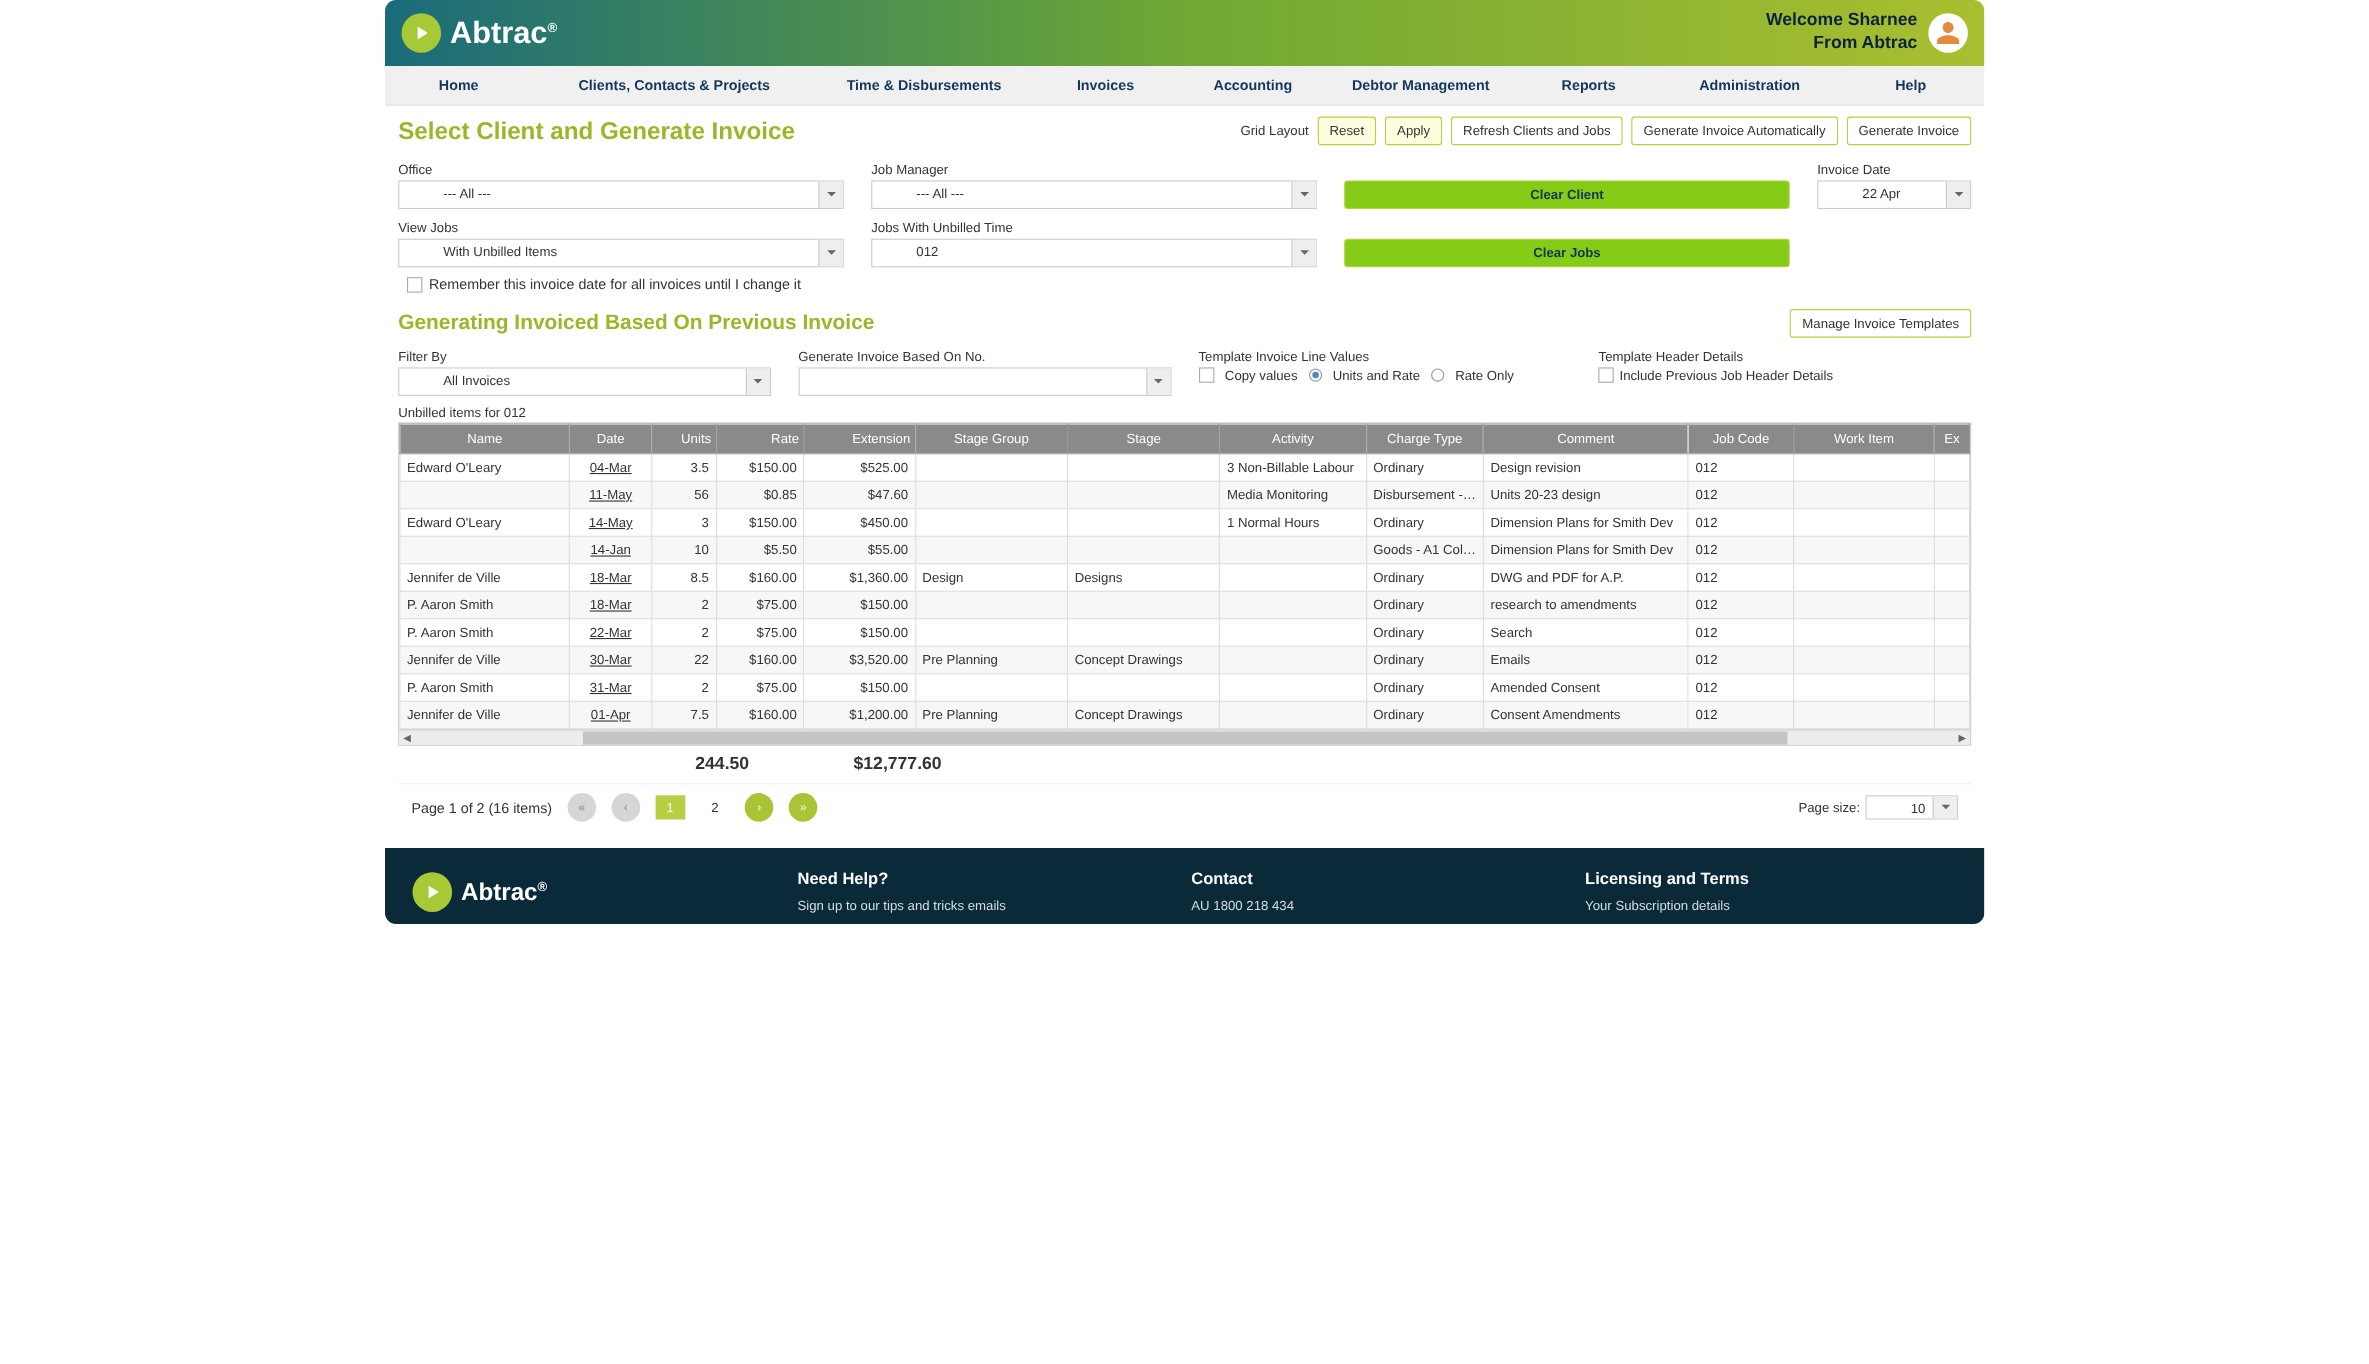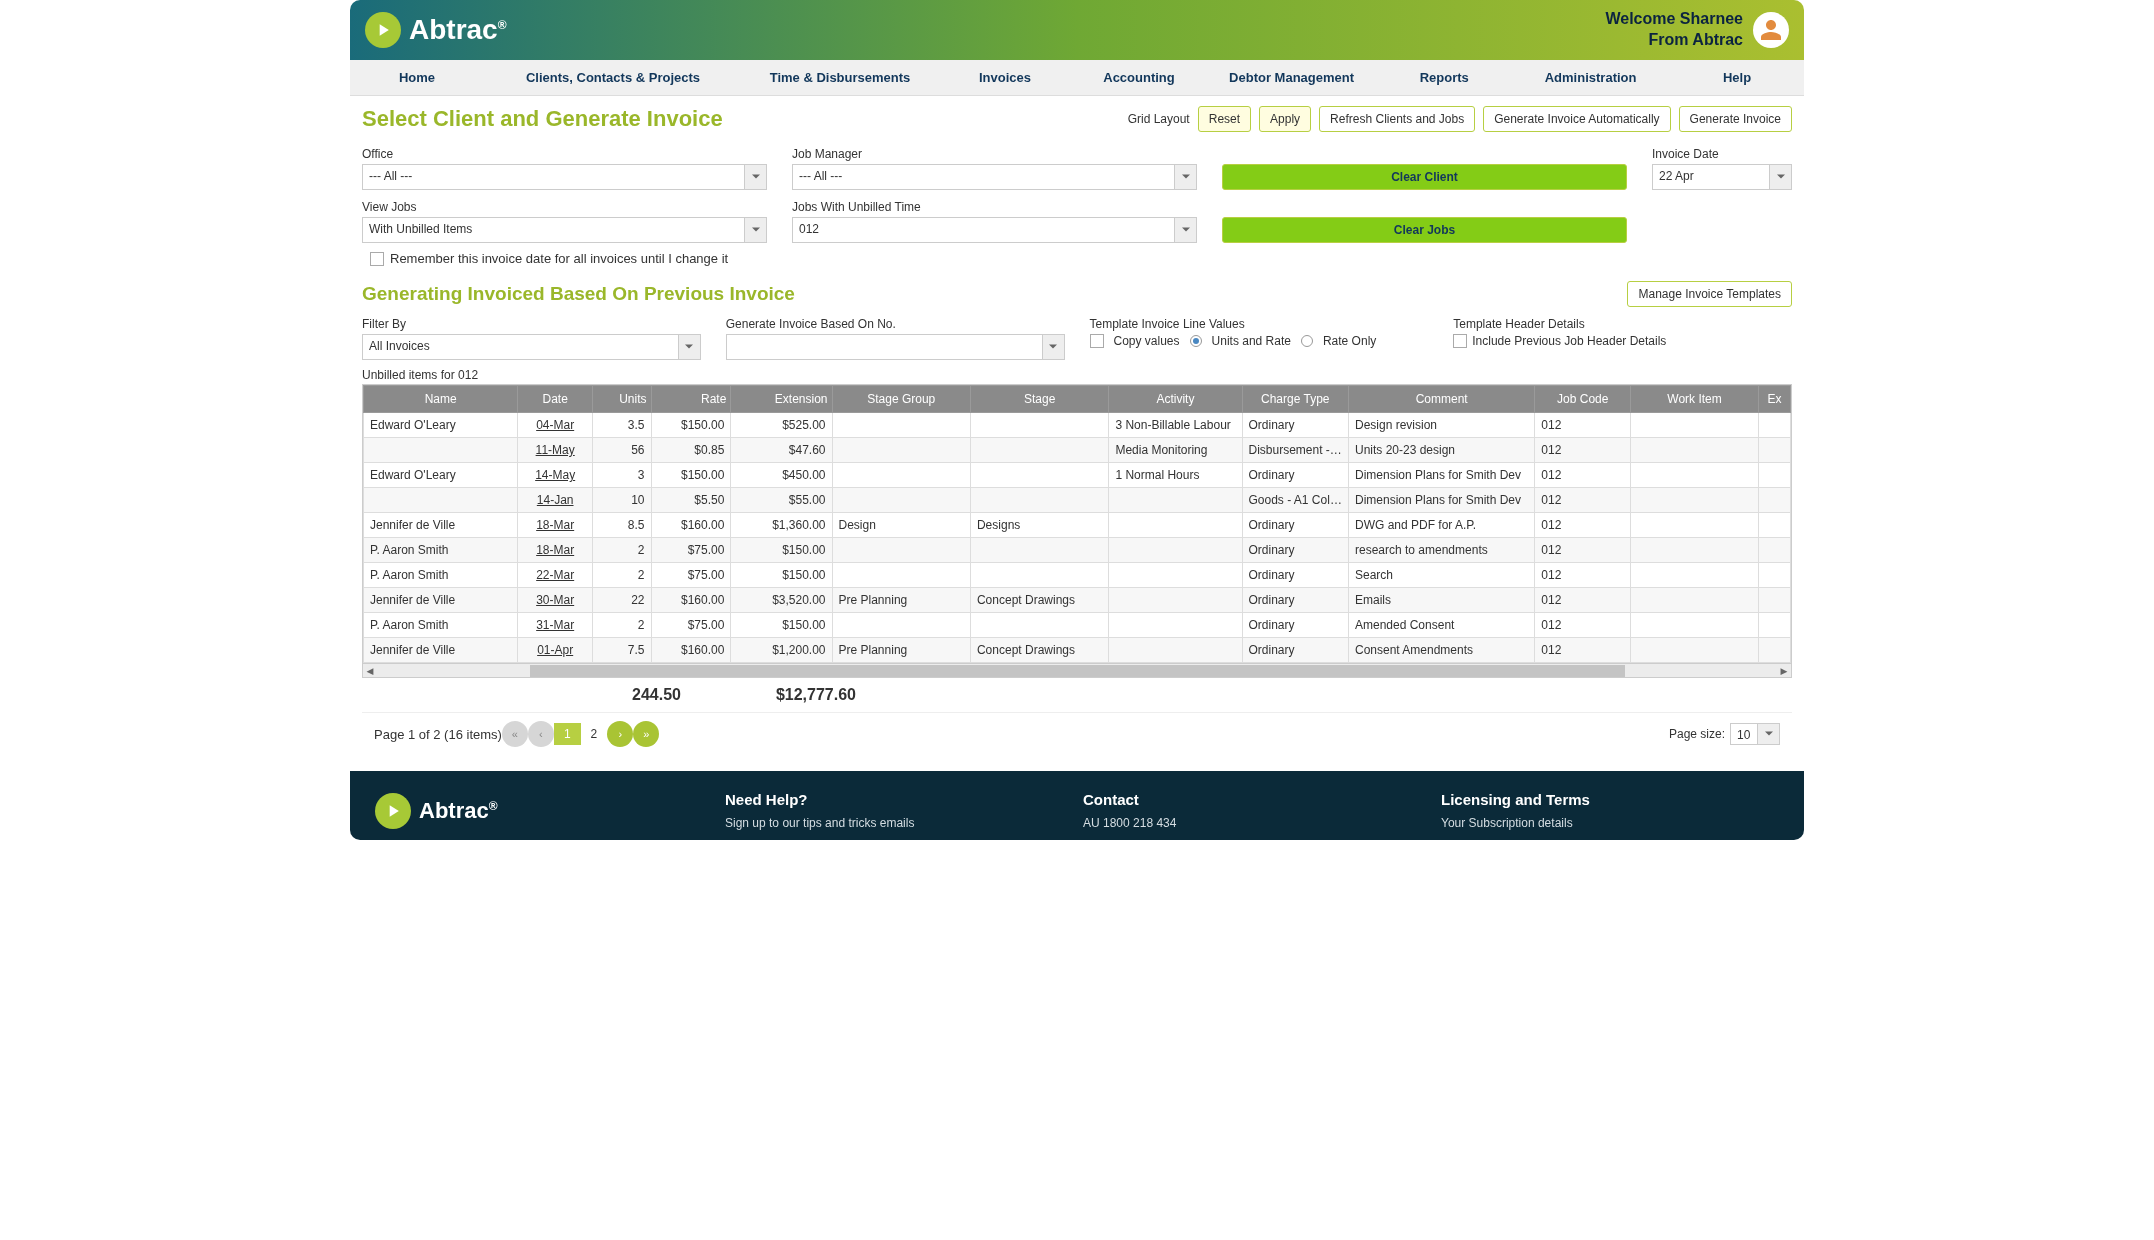--- a/index.html
+++ b/index.html
@@ -59,21 +59,21 @@
 
 .filter-grid {
   display: grid;
   grid-template-columns: 1fr 1fr 1fr 140px;
   gap: 10px 25px;
   margin-bottom: 8px;
 }
 .field { display: flex; flex-direction: column; gap: 3px; }
 .field-label { font-size: 12px; color: #333; }
 .dropdown {
-  display: flex; border: 1px solid #ccc; height: 26px; background: #fff;
+  display: flex; border: 1px solid #ccc; height: 26px; background: #fff; padding-left: 34px;
 }
 .dropdown-text { flex: 1; padding: 4px 6px; font-size: 12px; }
 .dropdown-btn {
   width: 22px; background: #eee; border-left: 1px solid #ccc;
   display: flex; align-items: center; justify-content: center; cursor: pointer;
 }
 .dropdown-btn svg { width: 8px; height: 8px; fill: #666; }
 .btn-clear {
   border: 1px solid #b7cf42; background: #84cc16; color: #12375b;
   padding: 5px 18px; font-size: 12px; border-radius: 3px; cursor: pointer;
@@ -129,21 +129,21 @@
 
 .scroll-strip { height: 14px; background: #ececec; border-top:1px solid #ccc; display:flex; justify-content:space-between; align-items:center;}
 .scroll-strip .thumb { height:12px; width: 1095px; background:#c4c4c4; }
 .scroll-strip .arrow { width:14px; height:14px; display:flex; align-items:center; justify-content:center; font-size:9px; color:#666;}
 
 .totals-row { display: flex; padding: 8px 0; font-size: 16px; font-weight: bold; }
 .totals-units { width: 325px; text-align:right; padding-right: 6px;}
 .totals-ext   { width: 175px; text-align:right; padding-right: 6px;}
 
 .pager { display: flex; align-items: center; justify-content: space-between; padding: 8px 12px 14px; border-top:1px solid #eee;}
-.pager-left { display: flex; align-items: center; gap: 0; }
+.pager-left { display: flex; align-items: center; gap: 14px; }
 .pager-btn {
   width: 26px; height: 26px; border-radius: 50%; display:flex; align-items:center; justify-content:center;
   cursor: pointer; font-size: 11px; color:#fff;
 }
 .pager-btn.gray { background: #d6d6d6; color:#888;}
 .pager-btn.green { background: #a9c434; }
 .page-num { padding: 4px 10px; font-size:12px; cursor:pointer;}
 .page-num.cur { background: #b7cf42; color:#fff; }
 .pager-right { display:flex; align-items:center; gap:5px; font-size:12px; }
 .pager-right .dropdown { height: 22px; }

